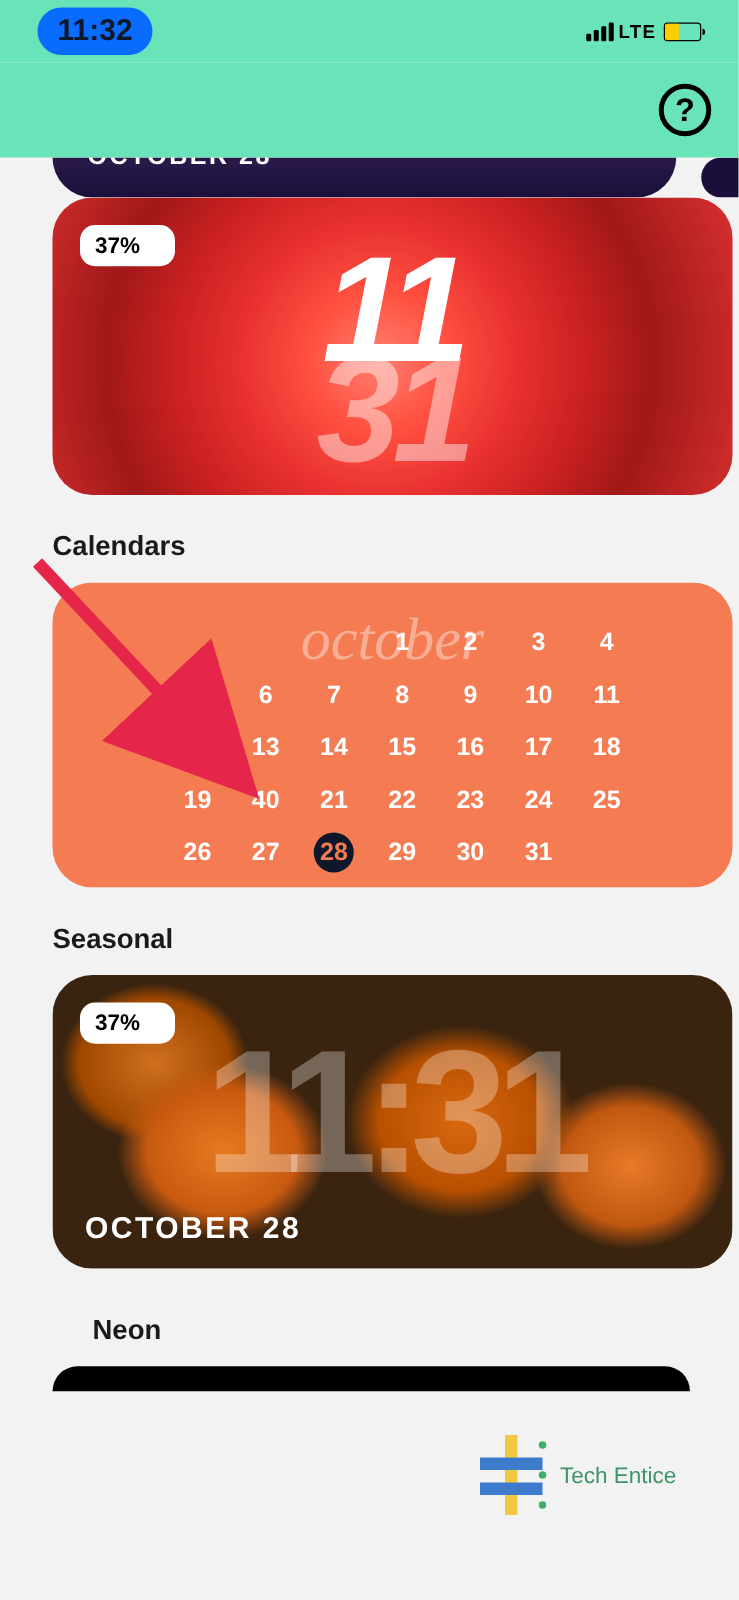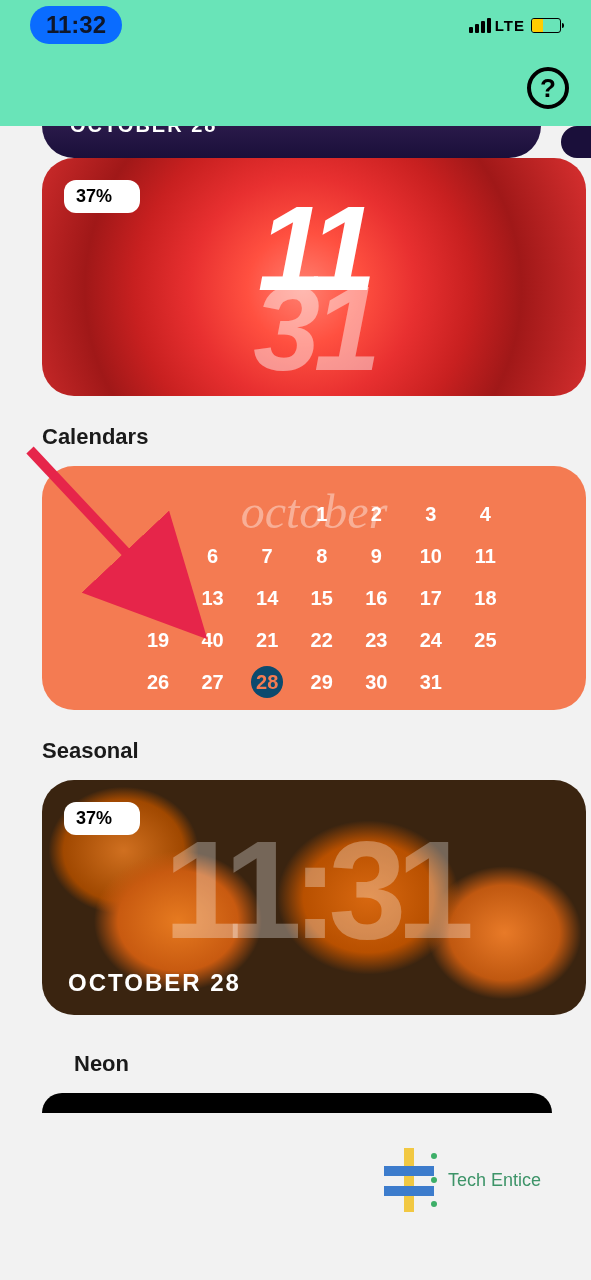--- a/index.html
+++ b/index.html
@@ -156,21 +156,21 @@
       position: absolute;
       top: 32px;
       left: 100px; right: 80px;
       text-align: center;
     }
     .cal-day {
       color: white; font-weight: 700; font-size: 20px;
       width: 32px; height: 32px; line-height: 32px;
       border-radius: 50%;
     }
-    .cal-day.selected { background: #0c4a6e; color: #f47b52; }
+    .cal-day.selected { background: #0f172a; color: #f47b52; }
     .cal-day.empty { visibility: hidden; }
 
     
     .seasonal-widget {
       height: 235px;
       background:
         radial-gradient(ellipse 120px 100px at 25% 60%, #e67a20 0%, #c85a10 50%, transparent 70%),
         radial-gradient(ellipse 130px 110px at 60% 50%, #d86810 0%, #b85000 50%, transparent 70%),
         radial-gradient(ellipse 110px 95px at 85% 65%, #e87a28 0%, #c05810 50%, transparent 70%),
         radial-gradient(ellipse 100px 85px at 15% 30%, #d07020 0%, #a04800 60%, transparent 75%),

